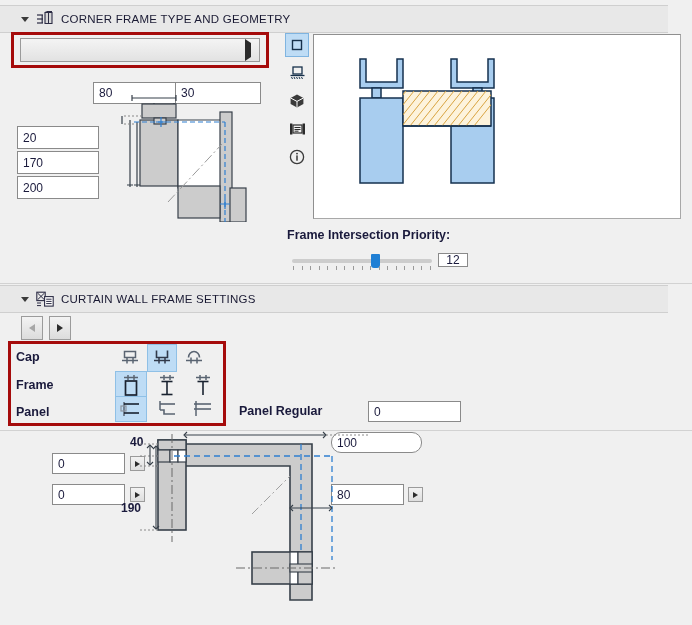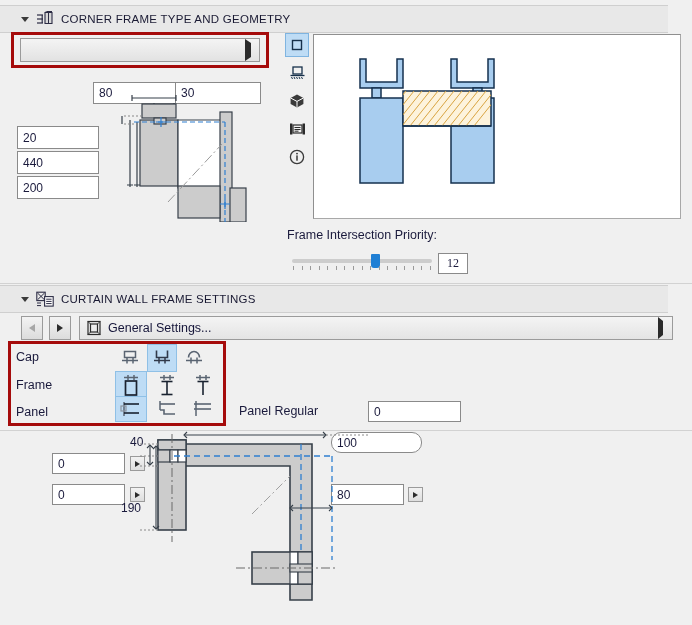--- a/index.html
+++ b/index.html
@@ -53,21 +53,21 @@
 
   .redbox{position:absolute;border:3px solid #a50b0b;box-sizing:border-box;pointer-events:none;}
 
   .stepper{
     position:absolute;box-sizing:border-box;width:15px;height:15px;
     background:linear-gradient(#f2f2f2,#dedede);border:1px solid #9b9b9b;
     display:flex;align-items:center;justify-content:center;
   }
   .stepper i{width:0;height:0;border-top:3.5px solid transparent;border-bottom:3.5px solid transparent;border-left:5px solid #2b2b2b;}
 
-  .label{position:absolute;font-size:12.5px;color:#1a1a3c;}
+  .label{position:absolute;font-size:12.5px;color:#1a1a3c;font-weight:bold;}
 
   
   .preview{
     position:absolute;background:#ffffff;border:1px solid #a8a8a8;
     border-top-color:#8f8f8f;border-left-color:#8f8f8f;box-sizing:border-box;
   }
   .vtool{position:absolute;width:26px;display:flex;flex-direction:column;align-items:center;}
   .vtool .vbtn{width:24px;height:24px;display:flex;align-items:center;justify-content:center;box-sizing:border-box;margin-bottom:4px;}
   .vtool .vbtn.sel{background:#bedcf5;border:1px solid #7fb4e0;}
 
@@ -133,21 +133,21 @@
     <span>80</span>
   </div>
   <div class="field" style="left:175px;top:82px;width:86px;height:22px;">
     <span>30</span>
   </div>
 
   <div class="field" style="left:17px;top:126px;width:82px;height:23px;">
     <span>20</span>
   </div>
   <div class="field" style="left:17px;top:151px;width:82px;height:23px;">
-    <span>440</span>
+    <span>170</span>
   </div>
   <div class="field" style="left:17px;top:176px;width:82px;height:23px;">
     <span>200</span>
   </div>
 
   <div style="position:absolute;left:110px;top:92px;width:150px;height:130px;">
     <svg width="150" height="130" viewBox="0 0 150 130">
       <g stroke="#37404a" fill="none" stroke-width="1.2">
 
         <line x1="22" y1="6" x2="66" y2="6" stroke="#37404a"></line>
@@ -293,21 +293,21 @@
       <span></span>
       <span></span>
       <span></span>
       <span></span>
     <span></span>
       <span></span>
       <span></span>
       <span></span>
       <span></span>
   </div>
-  <div class="field" style="left:438px;top:253px;width:30px;height:21px;justify-content:center;padding-left:0;font-family:Liberation Serif, serif;">
+  <div class="field" style="left:438px;top:253px;width:30px;height:14px;justify-content:center;padding-left:0;">
     <span>12</span>
   </div>
 
   <div class="divider" style="top:283px;"></div>
 
   <div class="section-header" style="top:285px;">
     <span class="tri">
         <i></i>
       </span>
     <span class="hicon">
@@ -321,33 +321,20 @@
     </span>
     <span class="htitle">CURTAIN WALL FRAME SETTINGS</span>
   </div>
 
   <div class="tbtn" style="left:21px;top:316px;width:22px;height:24px;">
     <span class="arrow-l" style="border-right-color:#a7a7a7;"></span>
   </div>
   <div class="tbtn" style="left:49px;top:316px;width:22px;height:24px;">
     <span class="arrow-r"></span>
   </div>
-  <div class="tbar-field" style="left:79px;top:316px;width:594px;height:24px;">
-    <span>
-      <svg width="16" height="16" viewBox="0 0 16 16">
-        <rect x="2" y="1.5" width="12" height="13" fill="none" stroke="#2b2b2b" stroke-width="1.2"></rect>
-        <rect x="4.5" y="4" width="7" height="8" fill="none" stroke="#2b2b2b" stroke-width="1.2"></rect>
-        <path d="M2 1.5 L4.5 4 M14 1.5 L11.5 4 M2 14.5 L4.5 12 M14 14.5 L11.5 12" stroke="#2b2b2b" stroke-width="0.9"></path>
-      </svg>
-    </span>
-    <span class="txt">General Settings...</span>
-    <span style="position:absolute;right:9px;top:50%;transform:translateY(-50%);">
-      <span class="arrow-r" style="border-left-width:5px;border-top-width:4px;border-bottom-width:4px;"></span>
-    </span>
-  </div>
 
   <div class="label" style="left:16px;top:350px;">Cap</div>
   <div class="label" style="left:16px;top:378px;">Frame</div>
   <div class="label" style="left:16px;top:405px;">Panel</div>
 
   <div class="optcell" style="left:115px;top:344px;">
     <svg width="20" height="18" viewBox="0 0 20 18">
       <rect x="4.5" y="2.5" width="11" height="6" fill="none" stroke="#5a6472" stroke-width="1.5"></rect>
       <line x1="2" y1="11.5" x2="18" y2="11.5" stroke="#5a6472" stroke-width="1.5"></line>
       <line x1="7" y1="8.5" x2="7" y2="14.5" stroke="#5a6472" stroke-width="1.5"></line>

